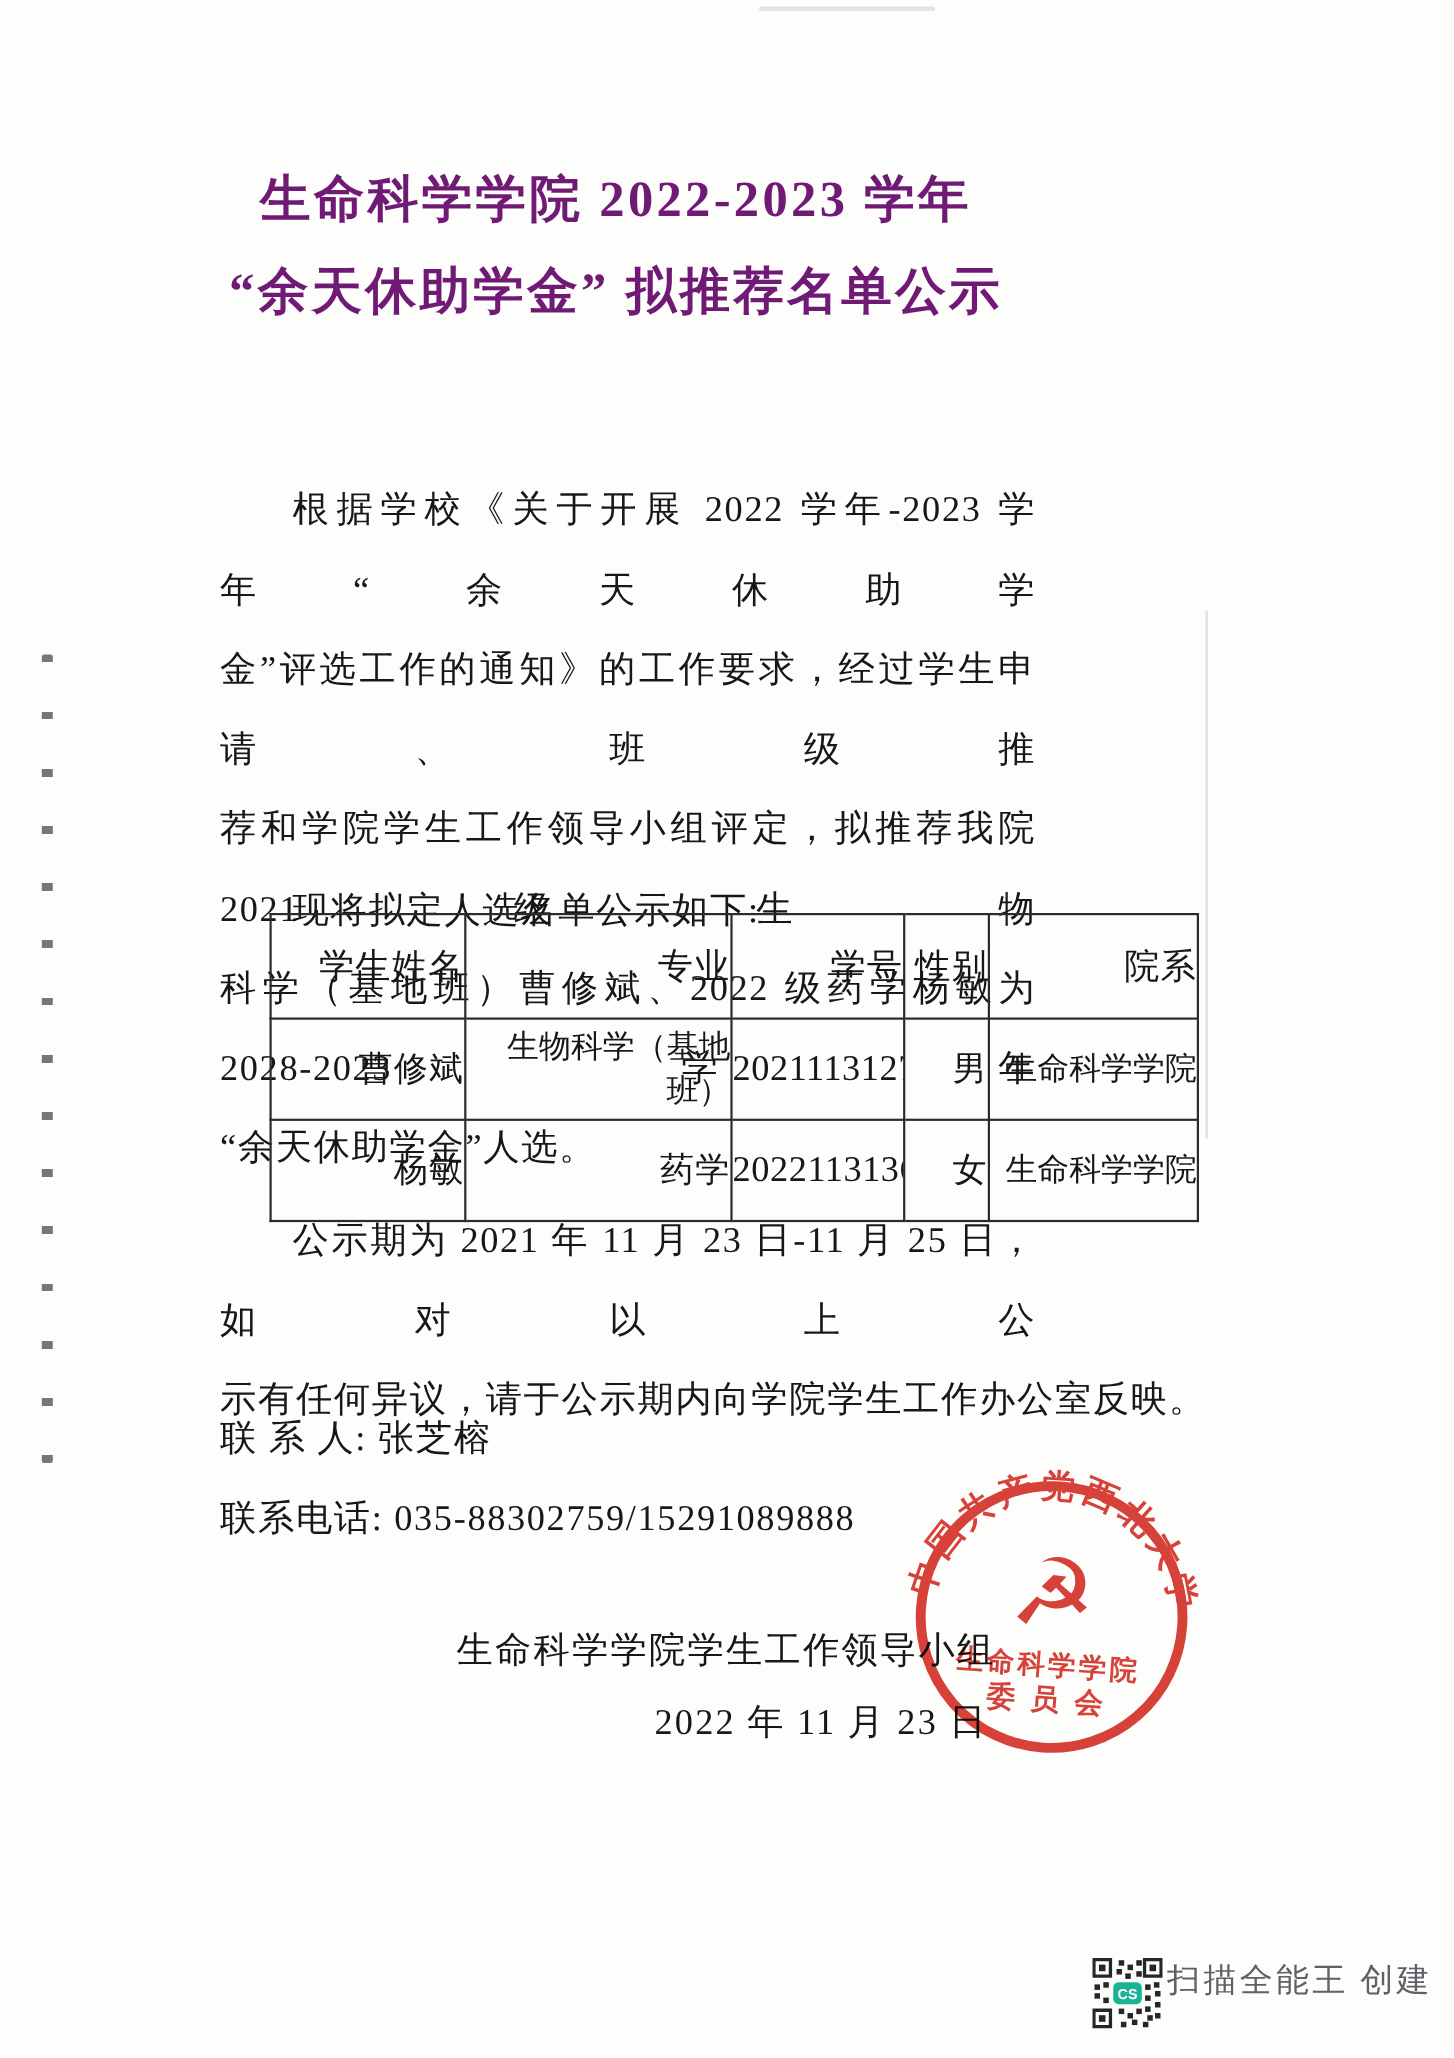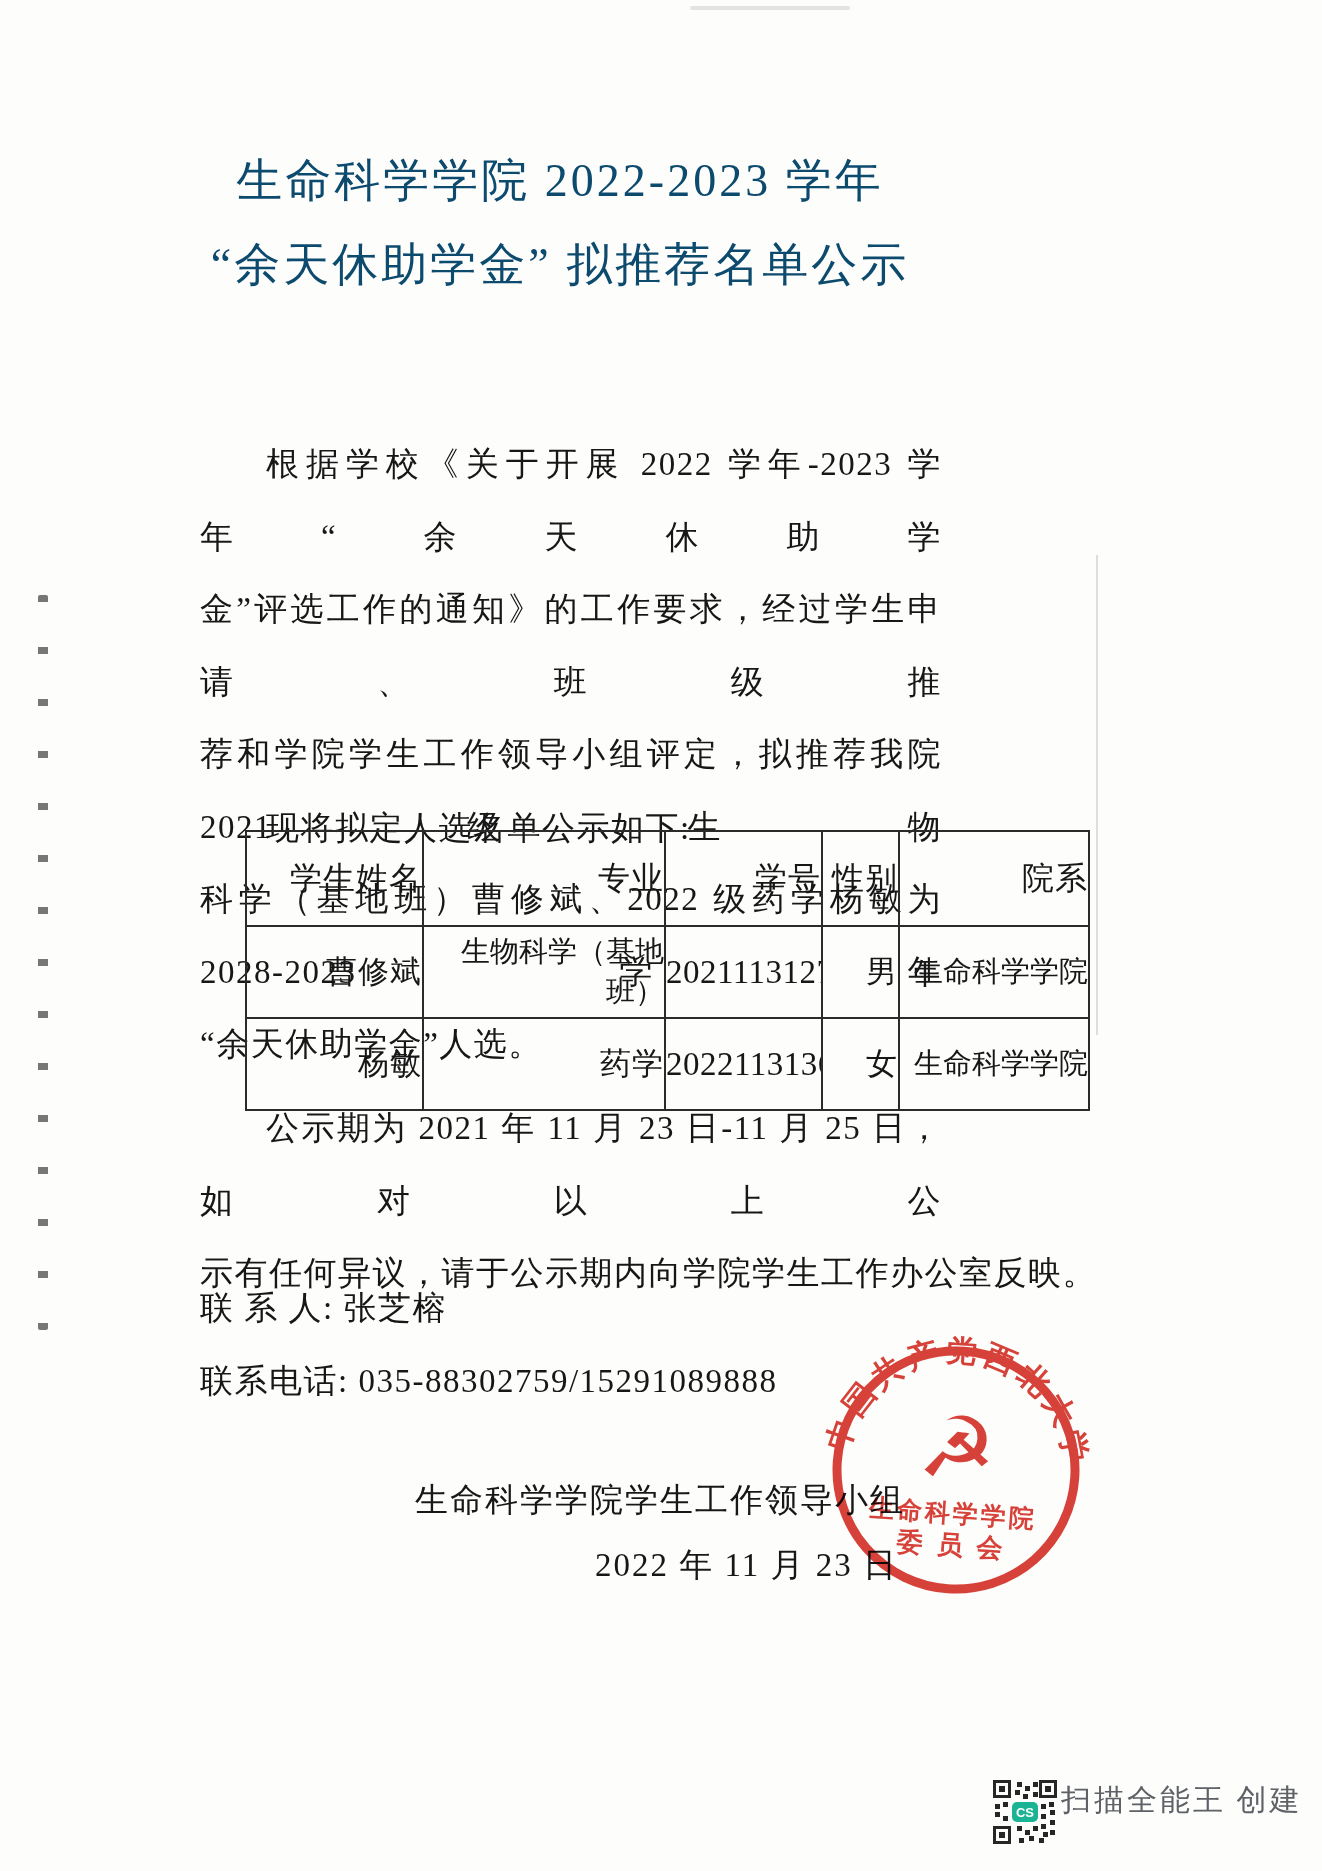--- a/index.html
+++ b/index.html
@@ -7,21 +7,21 @@
     position:relative;
     width:1322px;height:1871px;
     margin:0 auto;
     background:#fdfdfc;
     overflow:hidden;
     font-family:"Liberation Serif","DejaVu Serif",serif;
     color:#171717;
   }
   
   .title-wrap{position:absolute;left:0;top:148px;width:1120px;text-align:center;}
-  .title-line{font-size:46px;font-weight:normal;letter-spacing:3px;line-height:66px;color:#0c4a6e;}
+  .title-line{font-size:46px;font-weight:bold;letter-spacing:3px;line-height:66px;color:#701a75;}
   .title-line.second{margin-top:18px;}
   
   .bodyblock{position:absolute;left:200px;width:742px;}
   .bline{font-size:33px;line-height:72.5px;letter-spacing:1.5px;white-space:nowrap;}
   .bline.fill{white-space:normal;text-align:justify;text-align-last:justify;}
   .bline.indent{text-indent:66px;}
   .para1{top:428px;}
   .introline{top:792px;}
   .para2{top:1092px;}
   .contact1{top:1272px;}

